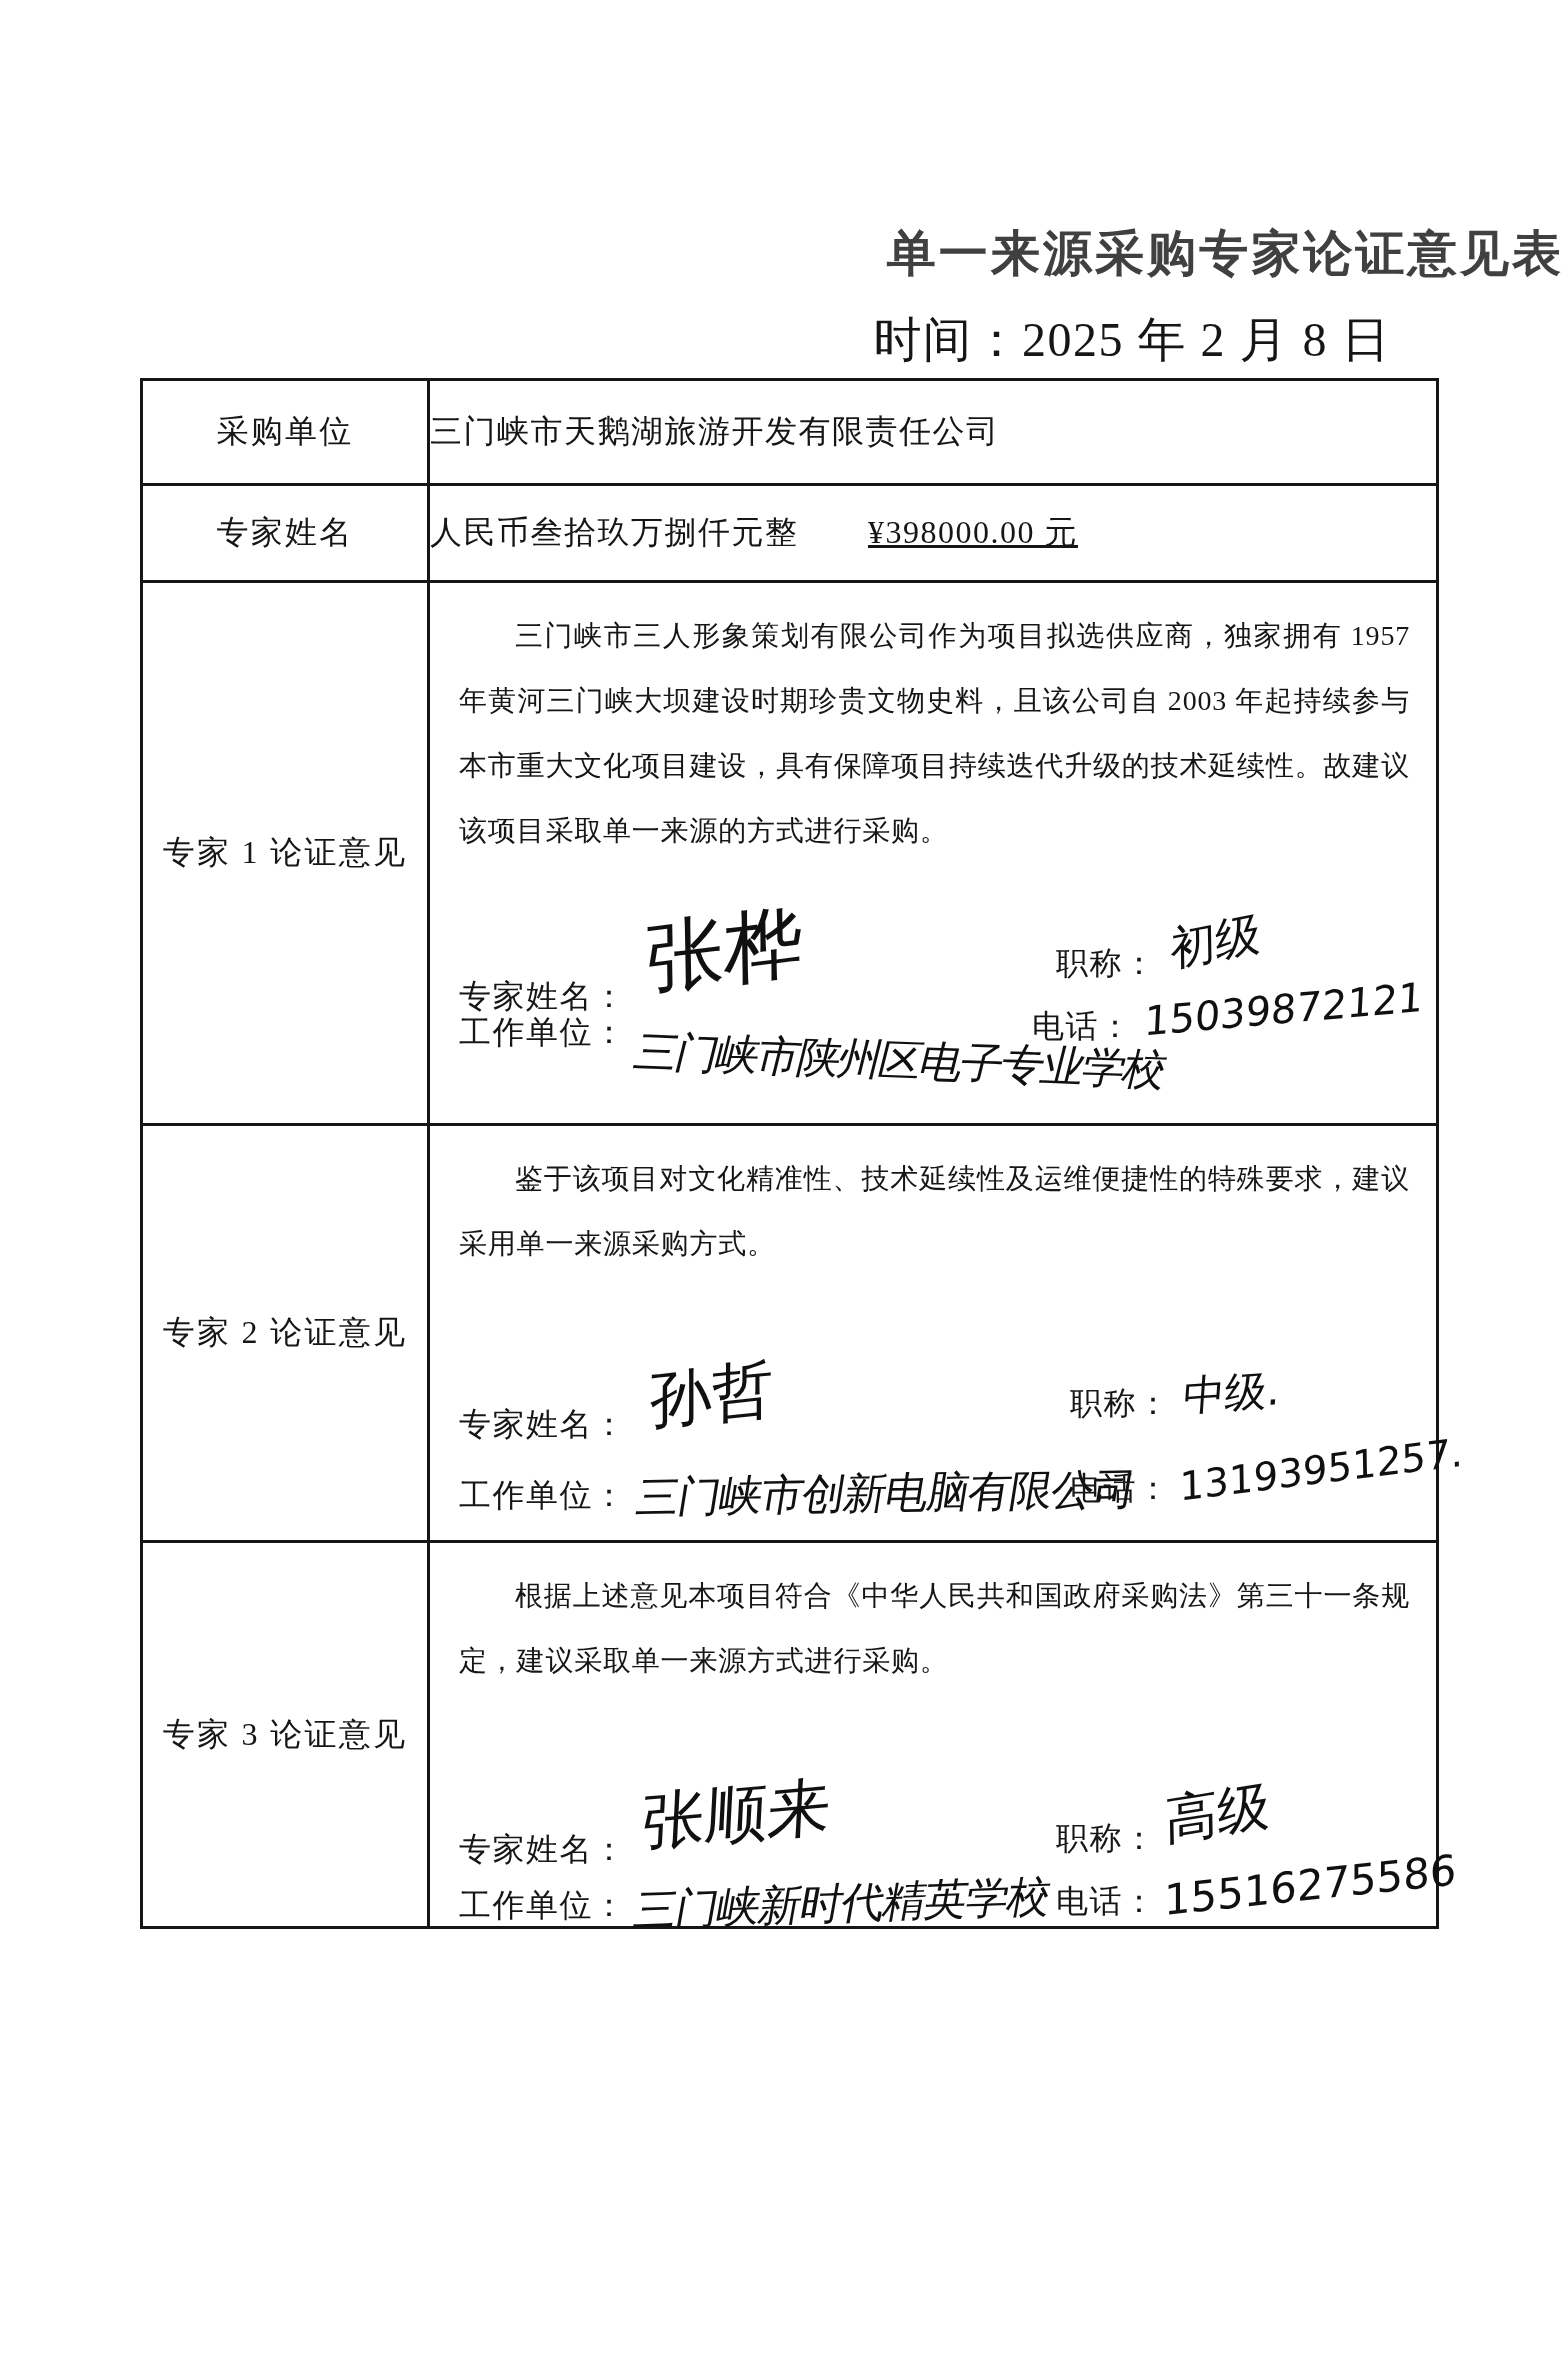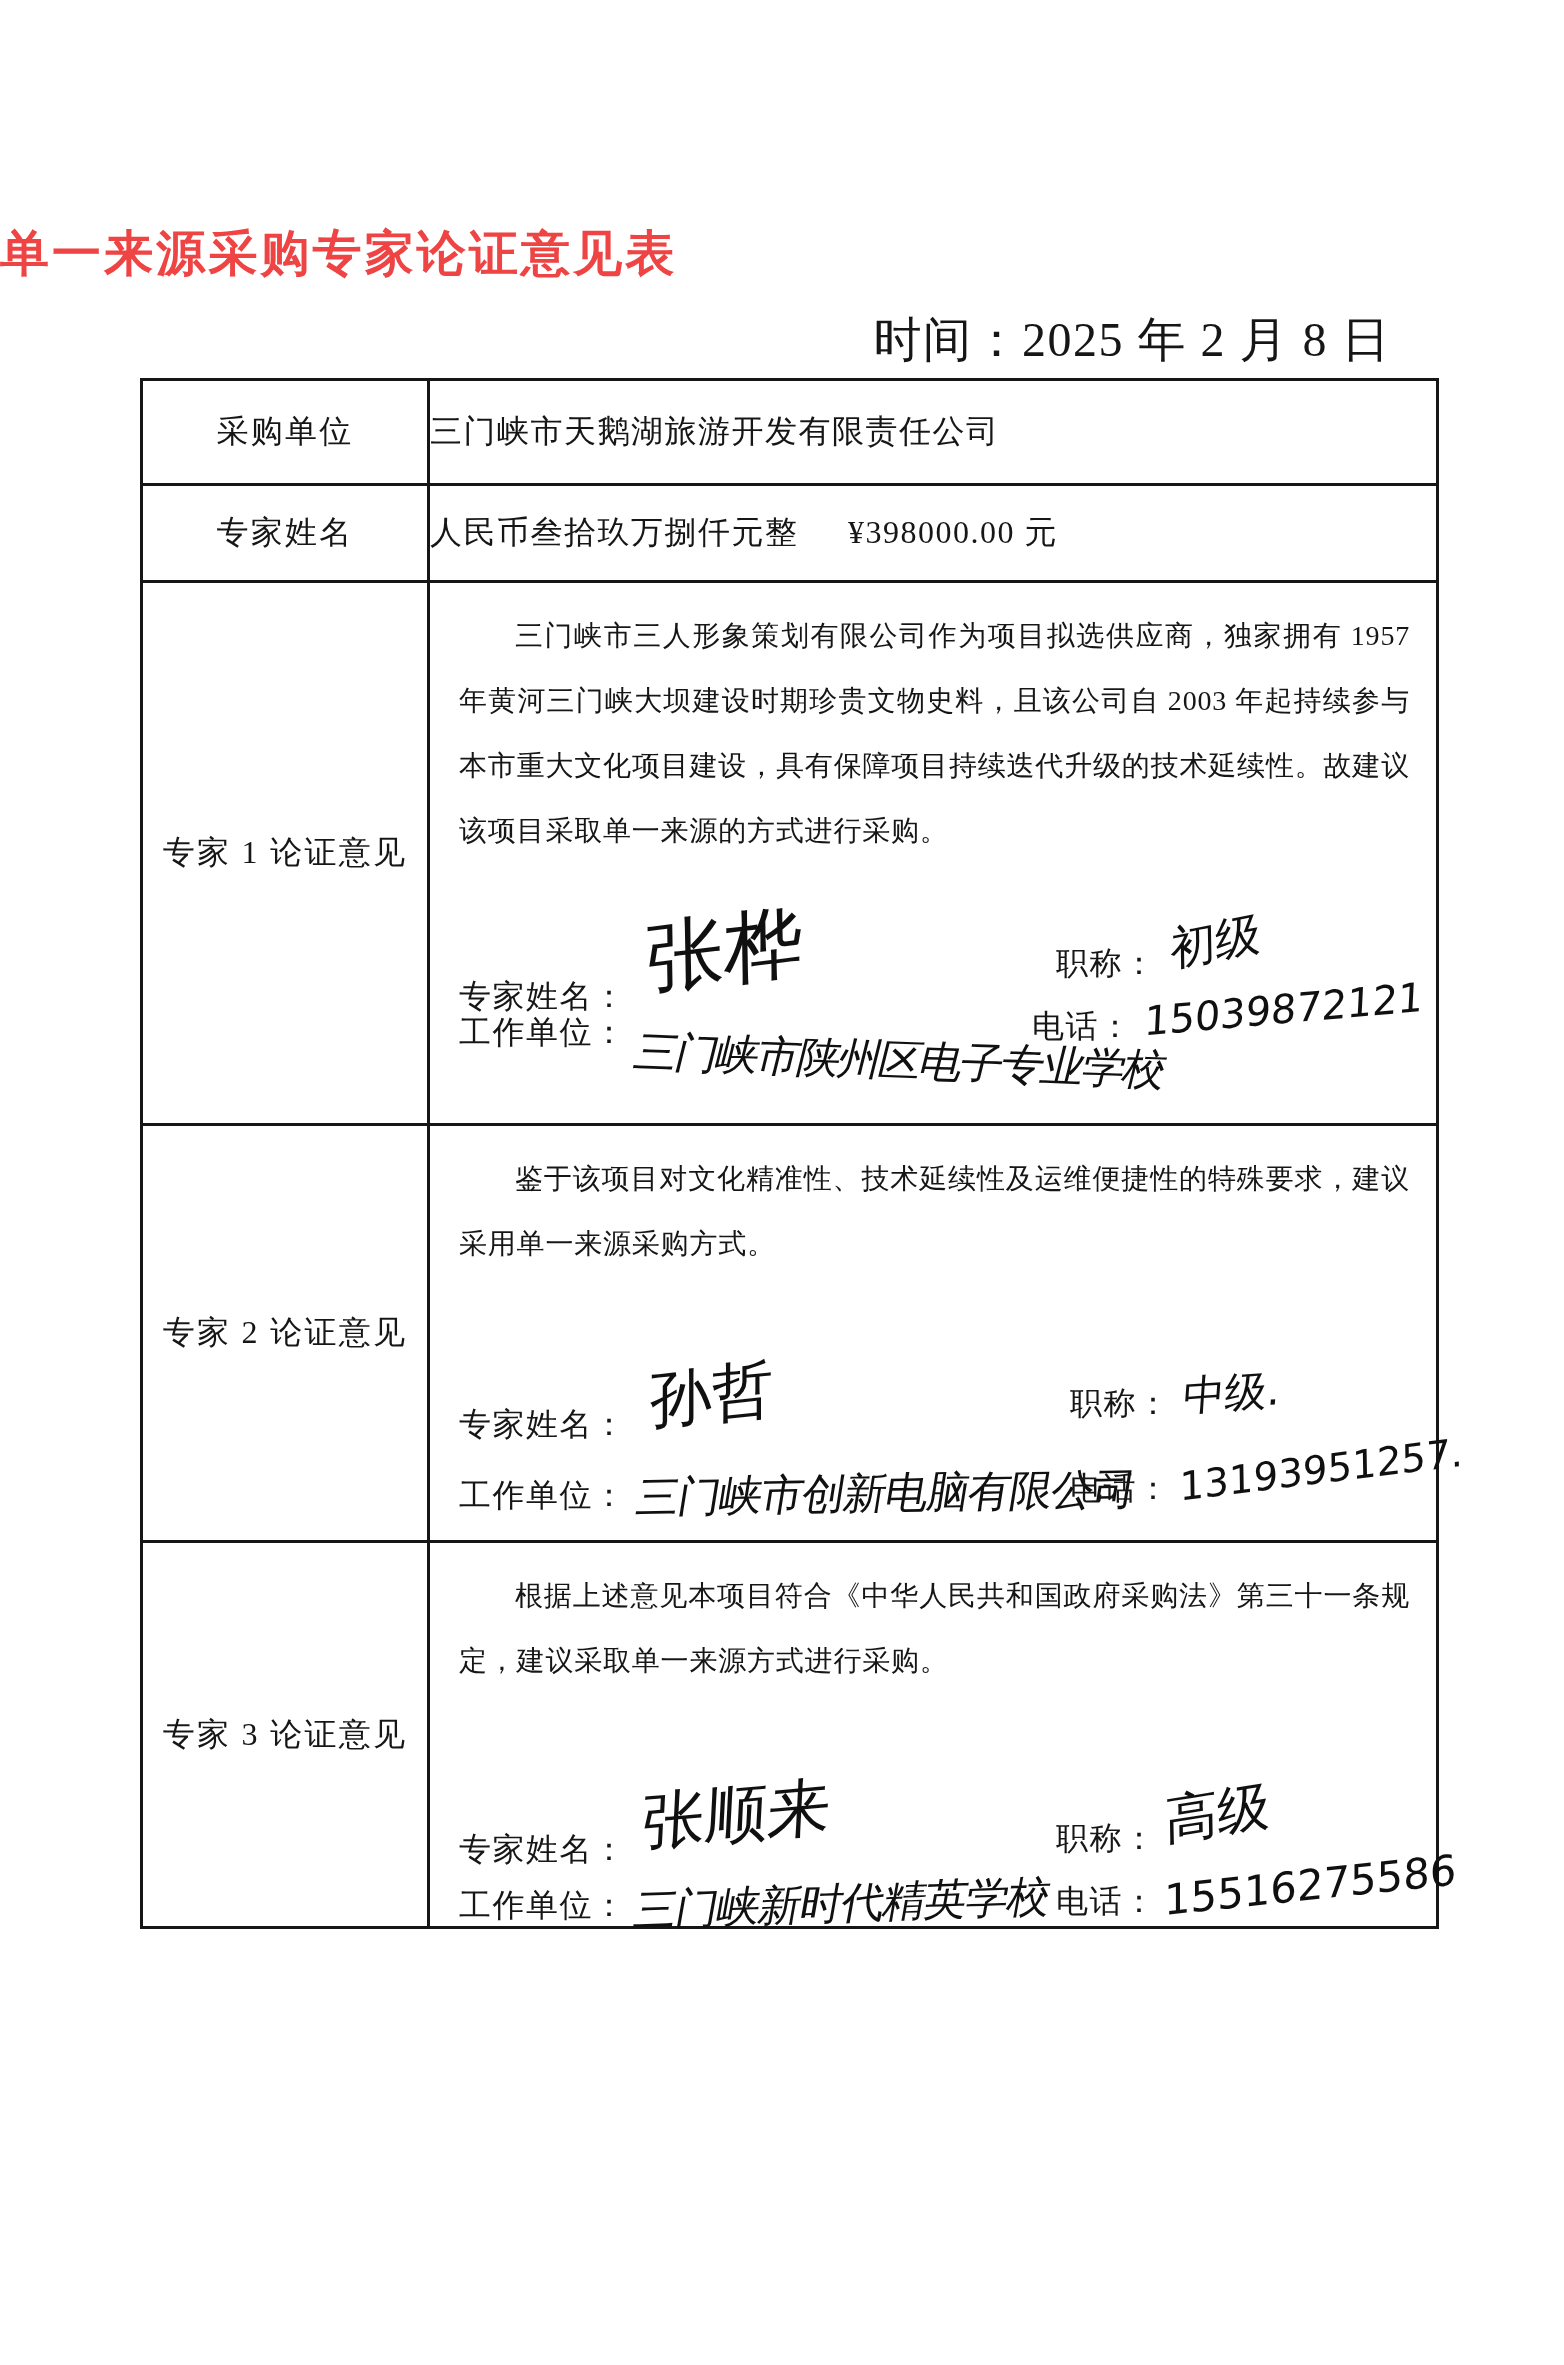--- a/index.html
+++ b/index.html
@@ -6,23 +6,23 @@
   body{
     width:1564px;height:2366px;
     background:#ffffff;
     position:relative;
     font-family:"Liberation Serif","DejaVu Serif",serif;
     color:#111;
     -webkit-font-smoothing:antialiased;
   }
   .page-title{
     position:absolute;top:221px;left:0;width:100%;
-    text-align:left;
+    text-align:right;
     font-size:49px;font-weight:700;letter-spacing:3.1px;
-    color:#ef4444;
+    color:#404040;
   }
   .date-line{
     position:absolute;top:308px;right:173px;
     font-size:48px;font-weight:500;letter-spacing:1.5px;
     color:#161616;
   }
   table.form{
     position:absolute;left:140px;top:378px;
     width:1299px;
     border-collapse:collapse;
@@ -37,21 +37,21 @@
   col.c1{width:287px;}
   td.label-cell{
     text-align:center;vertical-align:middle;
     letter-spacing:2.3px;font-weight:500;
   }
   td.value-cell{
     text-align:left;vertical-align:middle;
     letter-spacing:1.5px;font-weight:500;
   }
   .amount-wrap{display:inline-block;white-space:nowrap;}
-  .amount-num{margin-left:40px;}
+  .amount-num{margin-left:60px;text-decoration:underline;}
   td.expert-cell{
     position:relative;vertical-align:top;
   }
   .opinion{
     margin:20px 26px 0 29px;
     font-size:28px;line-height:65px;
     text-indent:2em;text-align:justify;
     letter-spacing:0.8px;font-weight:500;
   }
   .sig-row{

